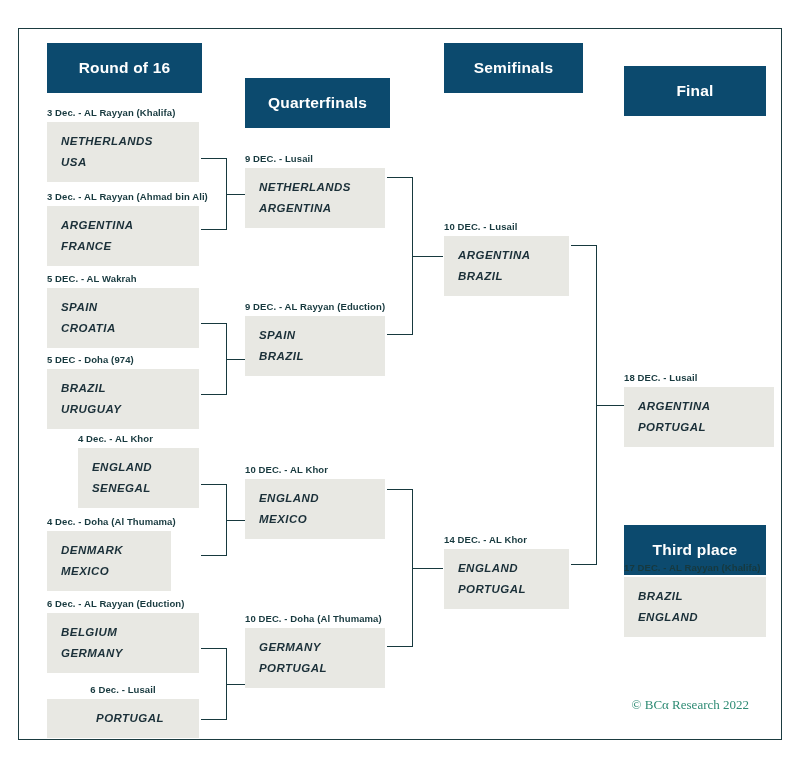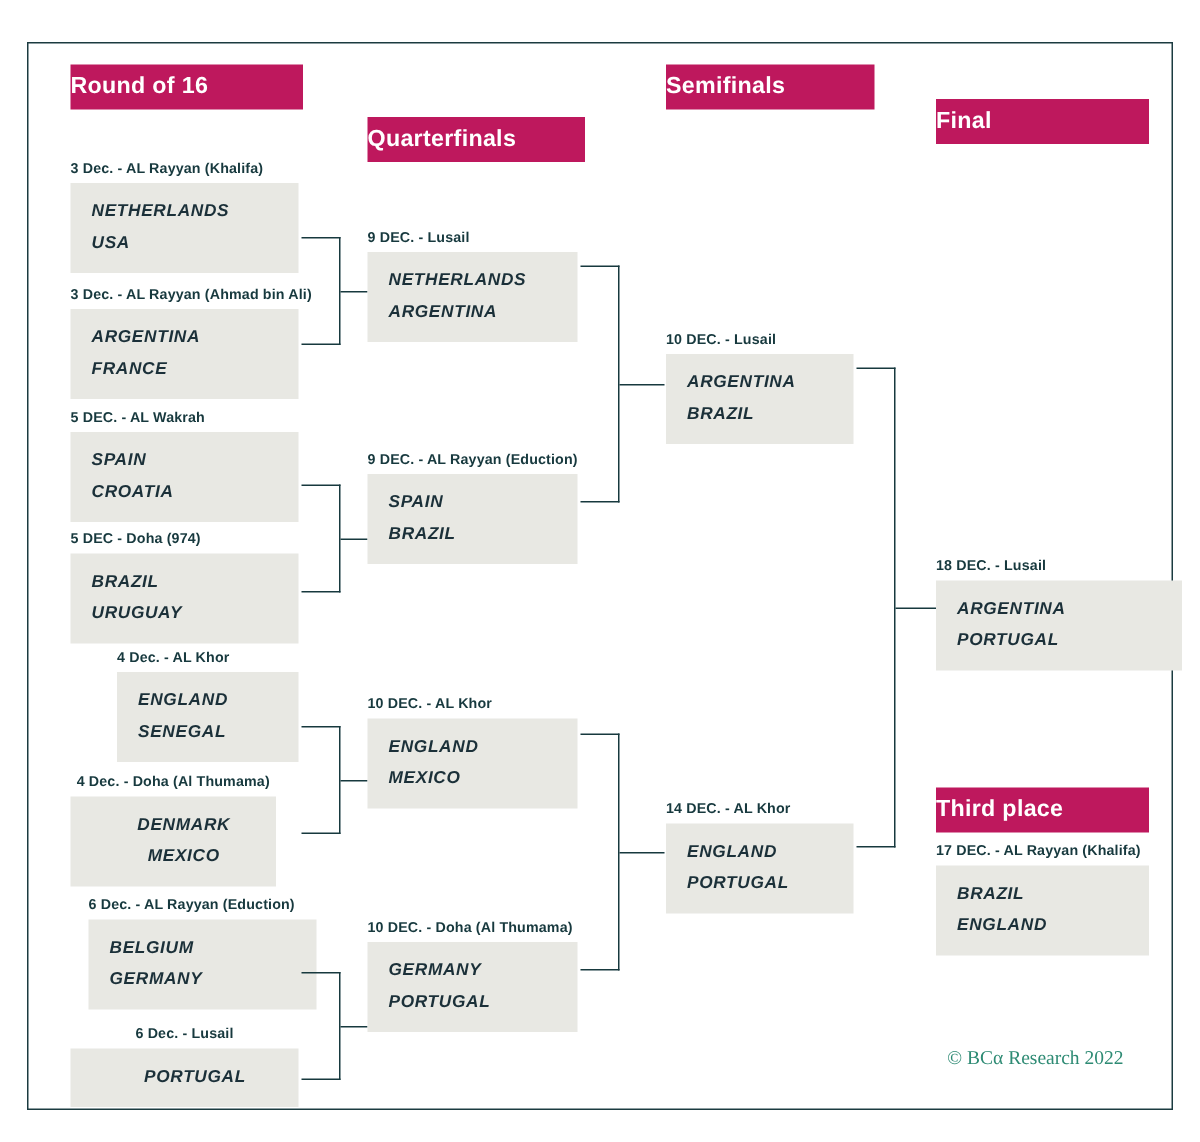--- a/index.html
+++ b/index.html
@@ -25,30 +25,30 @@
     top: 28px;
     width: 764px;
     height: 712px;
     border: 1.5px solid #1b3b40;
     box-sizing: border-box;
     background: #ffffff;
   }
   
   .round-header {
     position: absolute;
-    background: #be185d;
+    background: #0c4a6e;
     color: #ffffff;
     font-size: 15.5px;
     font-weight: bold;
     letter-spacing: 0.2px;
     display: flex;
     align-items: center;
-    justify-content: flex-start;
-    box-sizing: border-box;
-    height: 30px;
+    justify-content: center;
+    box-sizing: border-box;
+    height: 50px;
   }
   
   .match {
     position: absolute;
     box-sizing: border-box;
   }
   .match-date {
     font-size: 9.5px;
     font-weight: bold;
     color: #17393e;
@@ -150,29 +150,29 @@
     </div>
 
     <div class="match" style="left:28px; top:404px; width:152px;padding-left:31px;">
       <div class="match-date">4 Dec. - AL Khor</div>
       <div class="match-teams">
         <div class="team">ENGLAND</div>
         <div class="team">SENEGAL</div>
       </div>
     </div>
 
-    <div class="match" style="left:28px; top:487px; width:137px;text-align:center;">
+    <div class="match" style="left:28px; top:487px; width:124px;">
       <div class="match-date">4 Dec. - Doha (Al Thumama)</div>
       <div class="match-teams">
         <div class="team">DENMARK</div>
         <div class="team">MEXICO</div>
       </div>
     </div>
 
-    <div class="match" style="left:28px; top:569px; width:152px;margin-left:12px;">
+    <div class="match" style="left:28px; top:569px; width:152px;">
       <div class="match-date">6 Dec. - AL Rayyan (Eduction)</div>
       <div class="match-teams">
         <div class="team">BELGIUM</div>
         <div class="team">GERMANY</div>
       </div>
     </div>
 
     <div class="match" style="left:28px; top:655px; width:152px;text-align:center;">
       <div class="match-date">6 Dec. - Lusail</div>
       <div class="match-teams">
@@ -242,21 +242,21 @@
       <div class="match-date">14 DEC. - AL Khor</div>
       <div class="match-teams">
         <div class="team">ENGLAND</div>
         <div class="team">PORTUGAL</div>
       </div>
     </div>
 
     <div class="conn conn-bracket" style="left:552px; top:216px; width:26px; height:320px;"></div>
     <div class="conn conn-stub" style="left:578px; top:376px; width:27px; height:0;"></div>
 
-    <div class="match" style="left:605px; top:343px; width:164px;">
+    <div class="match" style="left:605px; top:343px; width:150px;">
       <div class="match-date">18 DEC. - Lusail</div>
       <div class="match-teams">
         <div class="team">ARGENTINA</div>
         <div class="team">PORTUGAL</div>
       </div>
     </div>
 
     <div class="match" style="left:605px; top:533px; width:142px;">
       <div class="match-date">17 DEC. - AL Rayyan (Khalifa)</div>
       <div class="match-teams">

